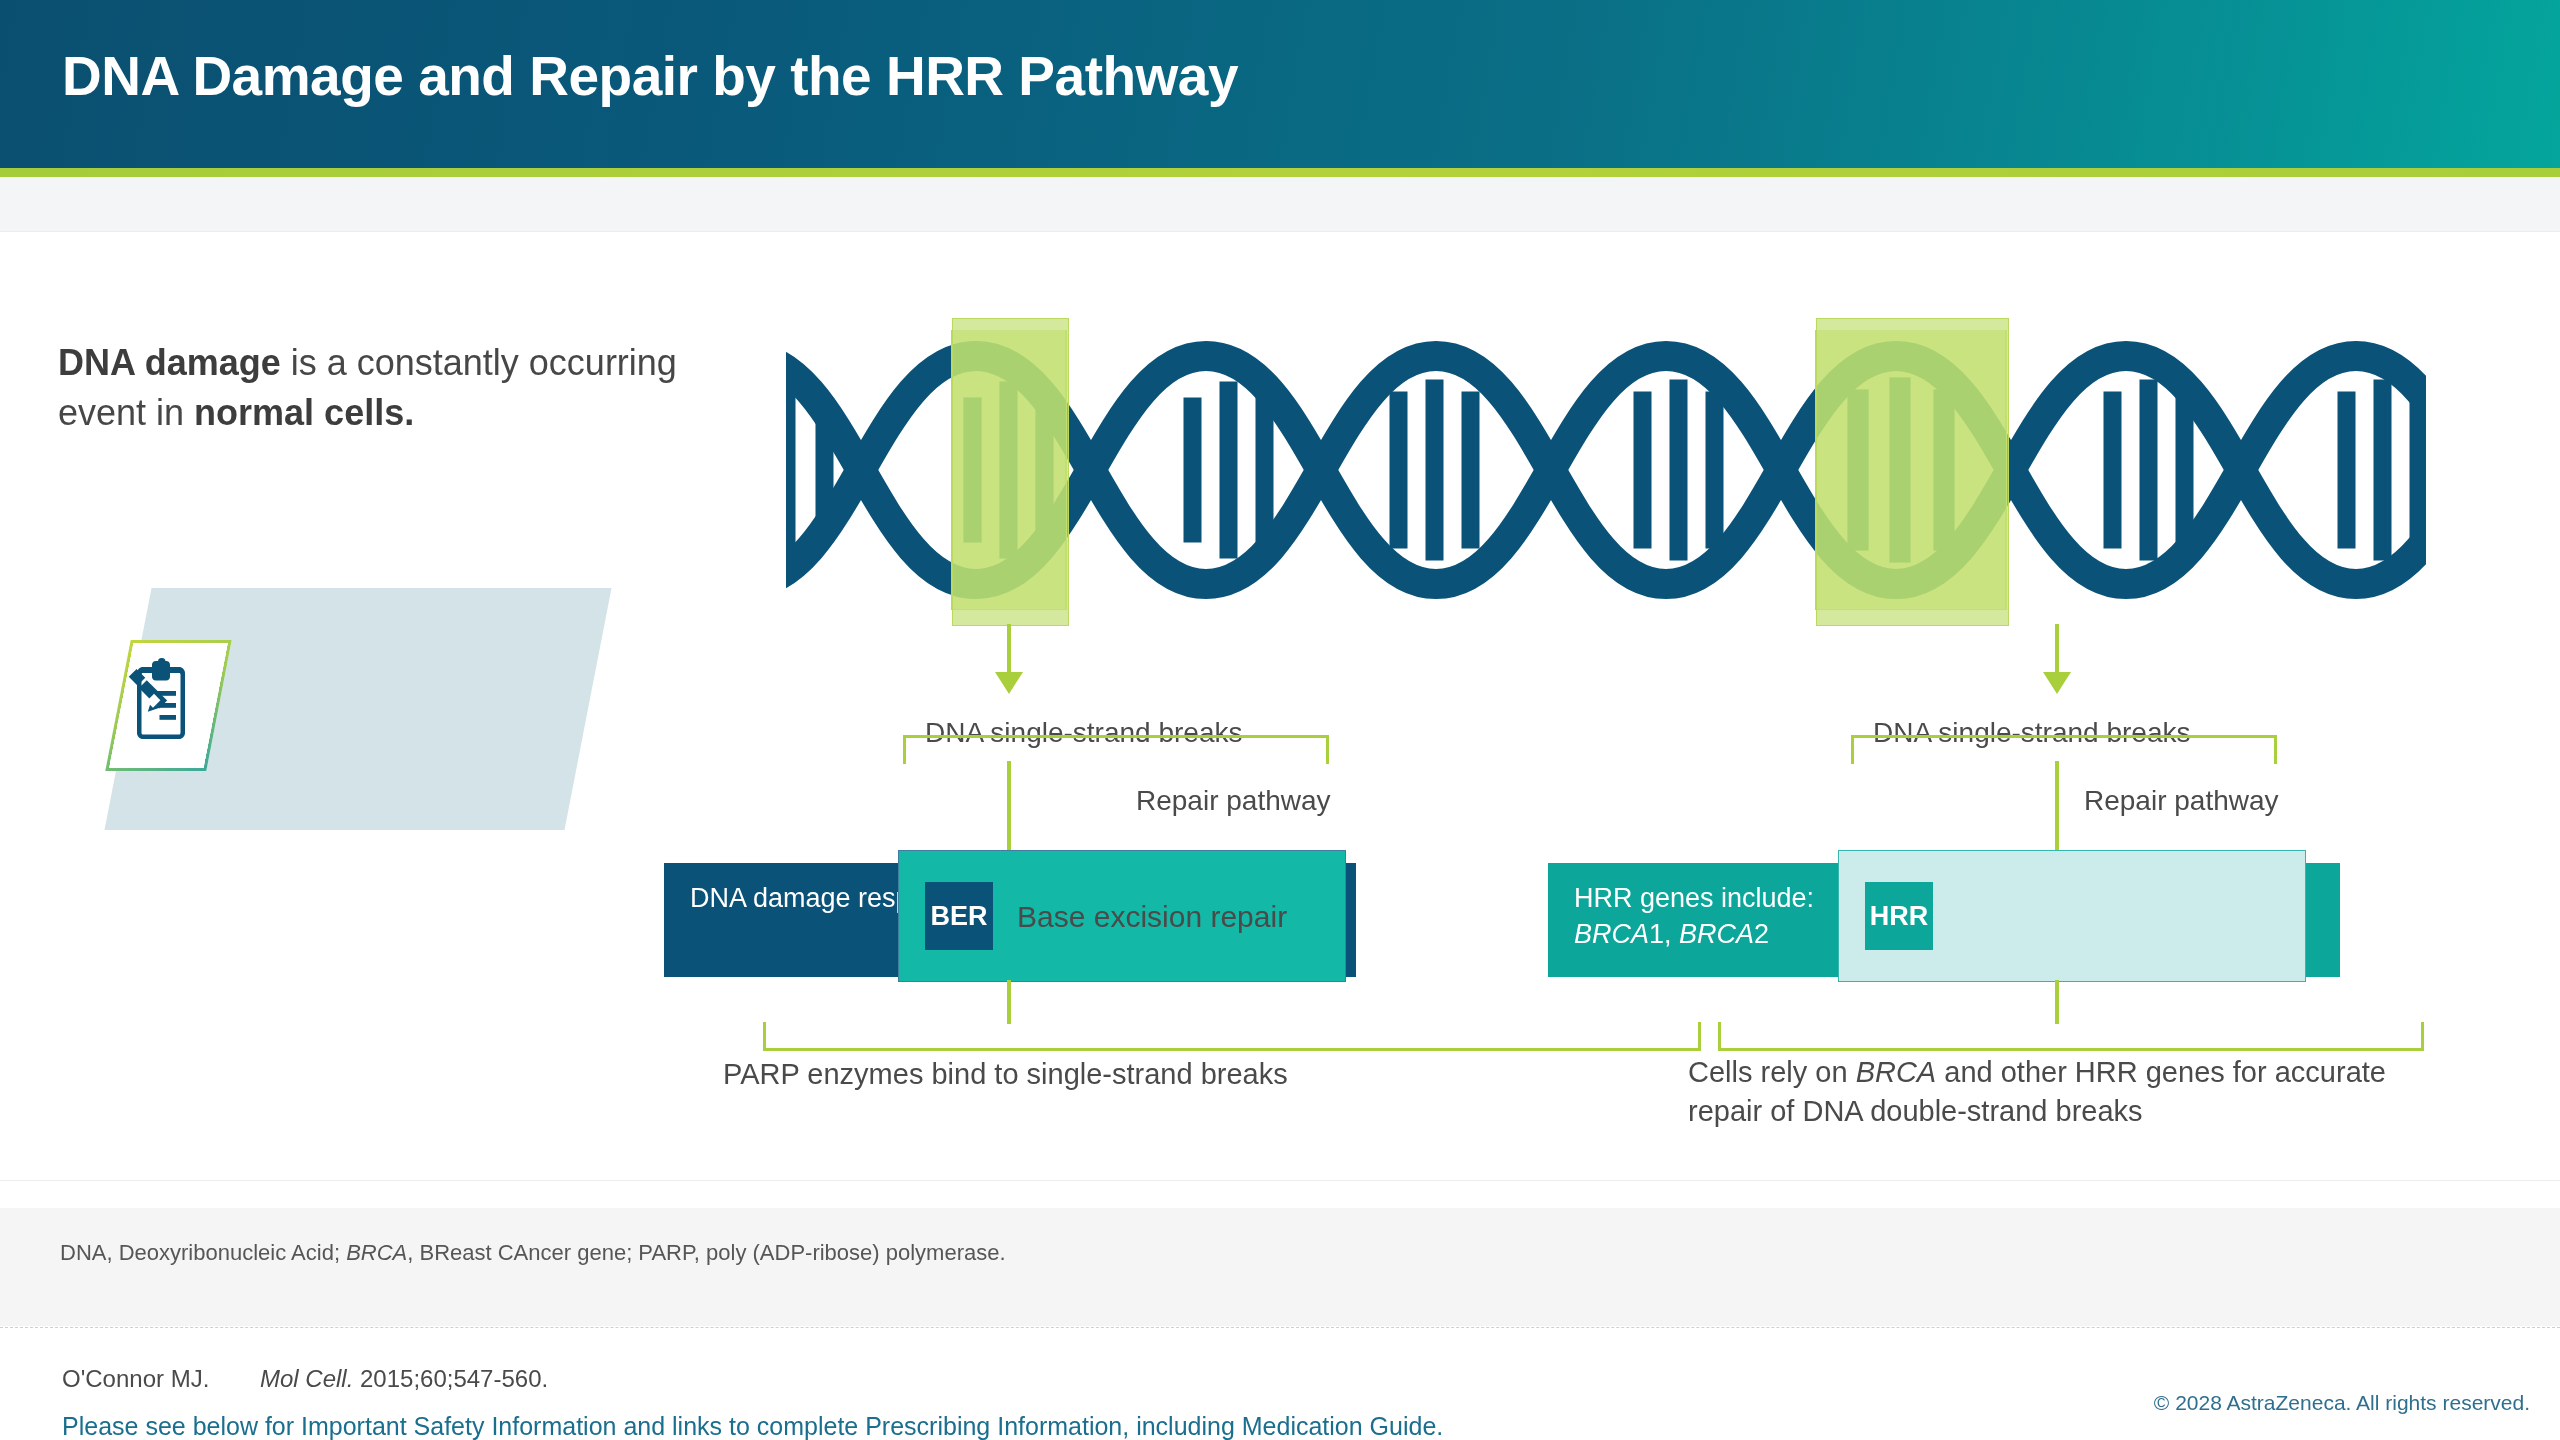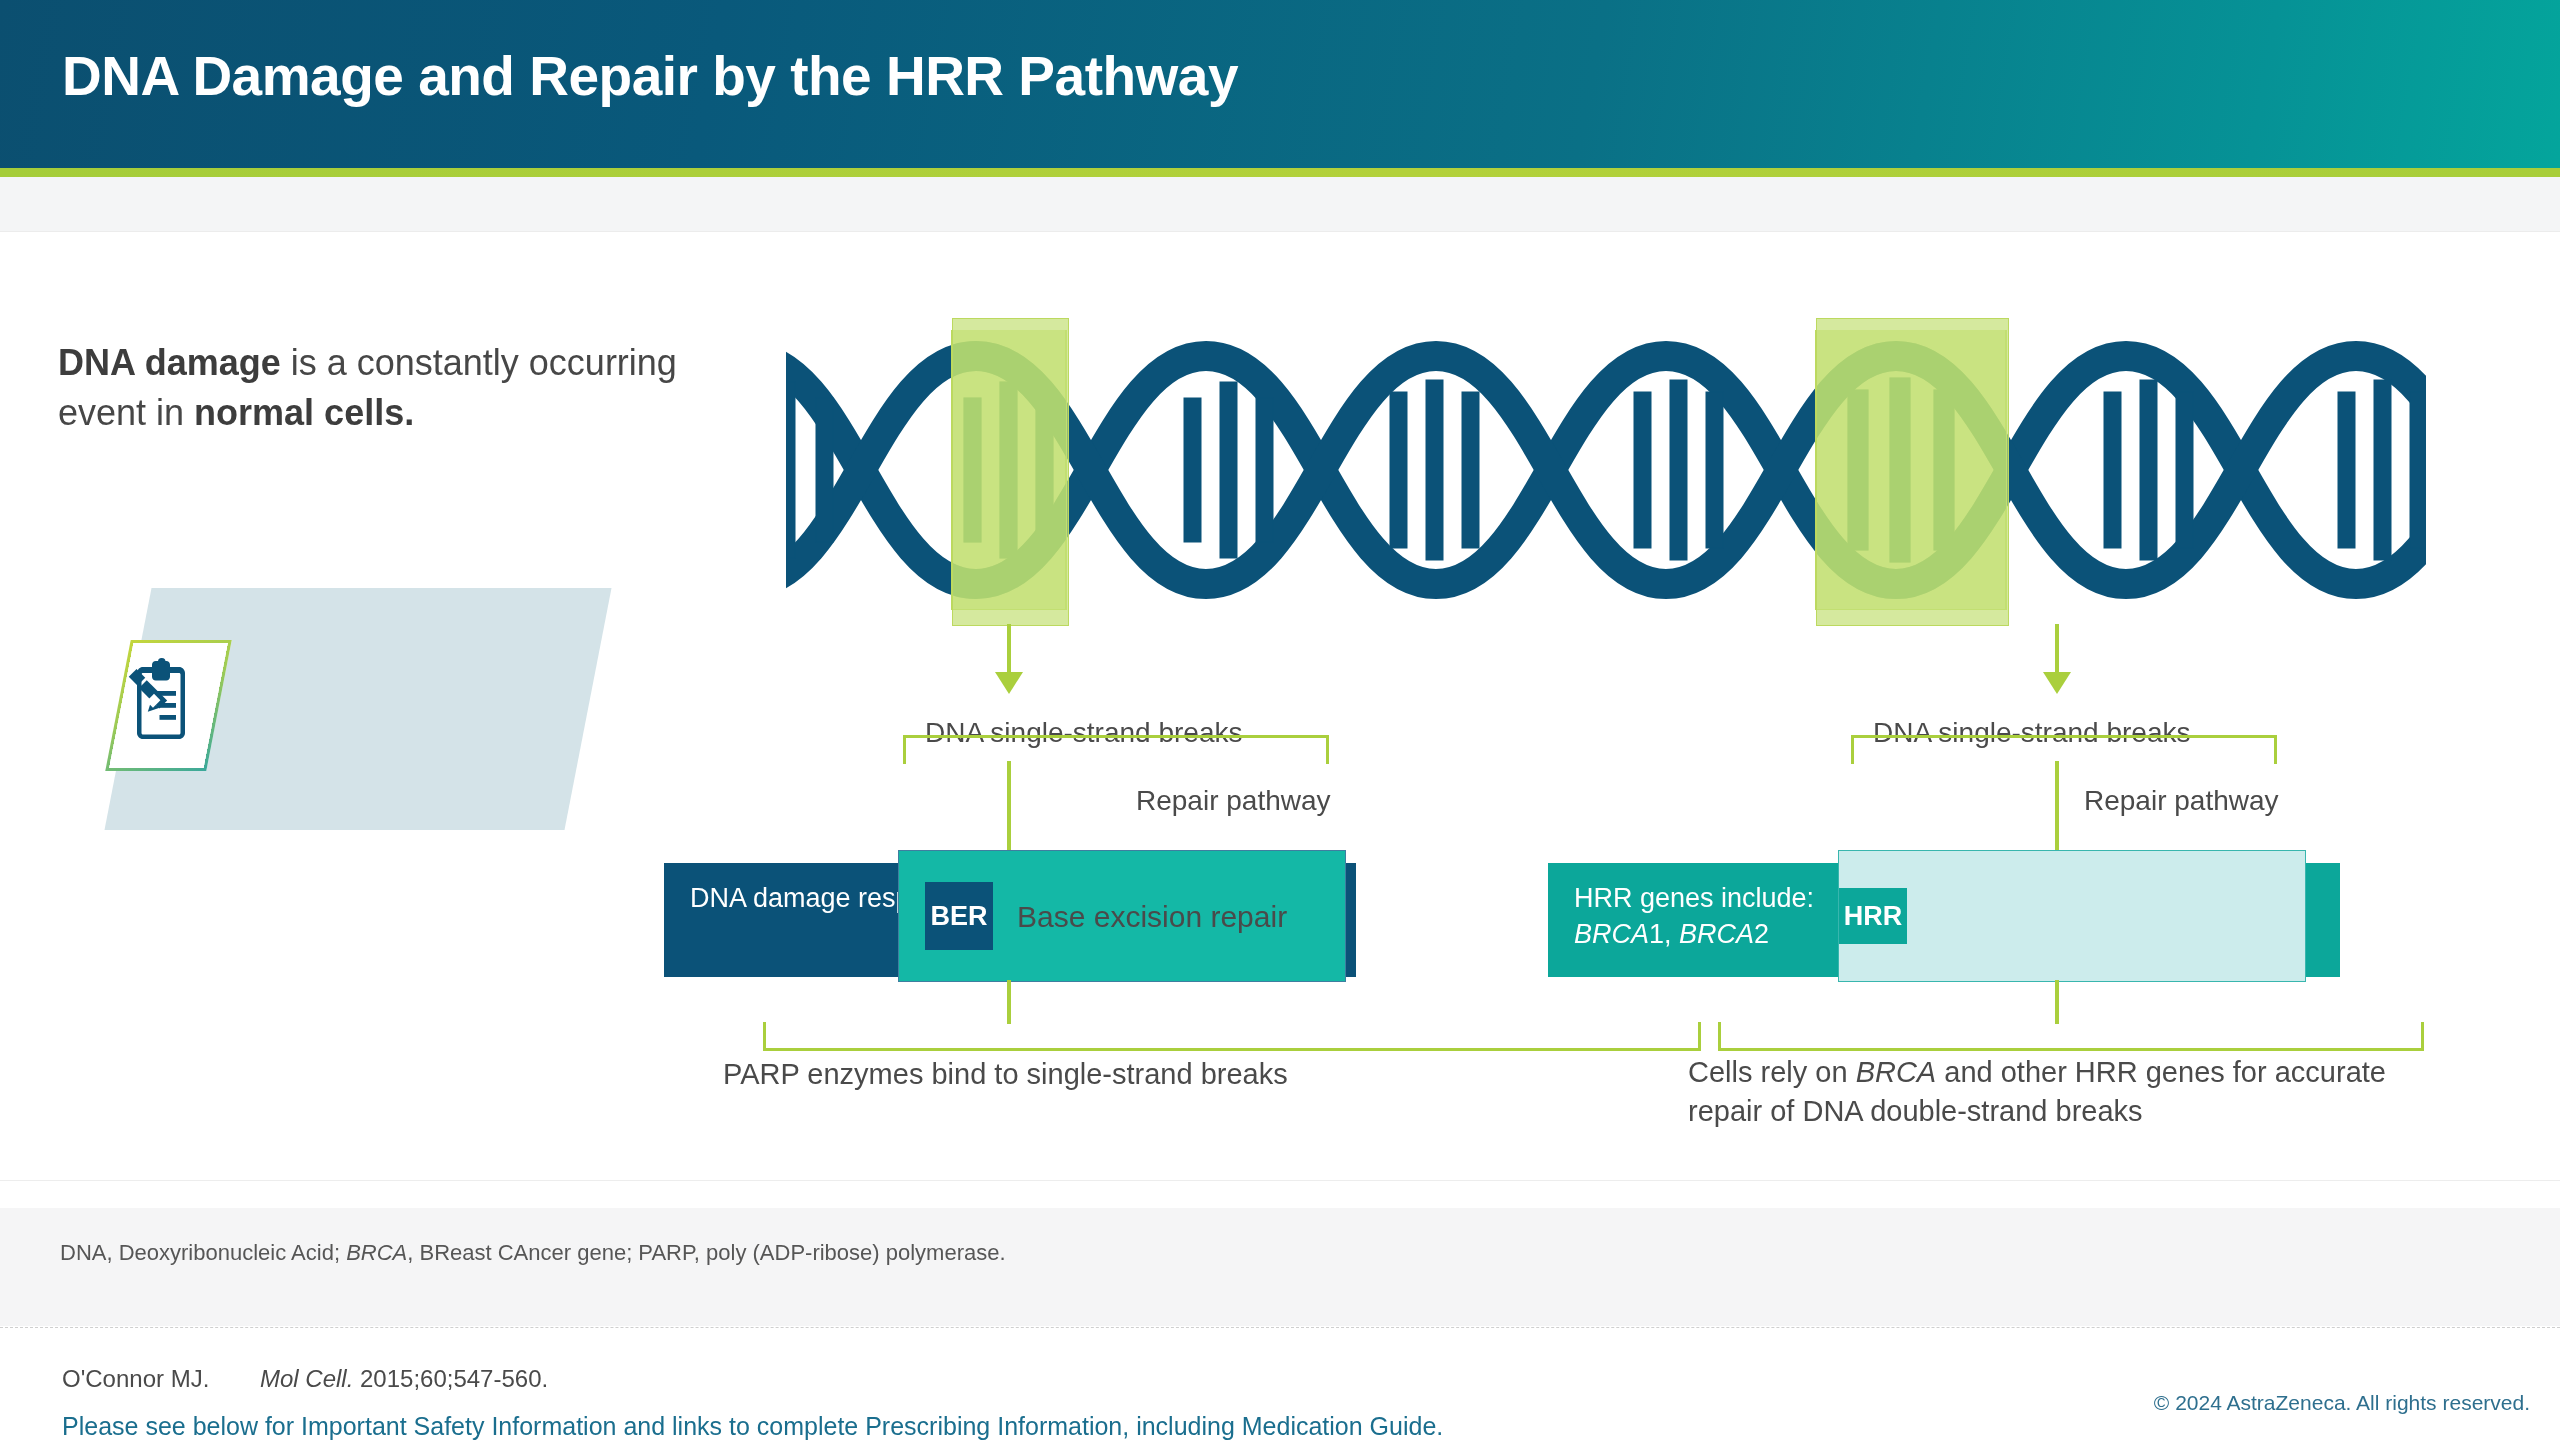--- a/index.html
+++ b/index.html
@@ -275,32 +275,32 @@
 
 <div class="flow-line" style="left:2055px;top:761px;width:4px;height:100px;"></div>
 <div class="step-label" style="left:2084px;top:785px;">Repair pathway</div>
 
 <div class="resp-box resp-teal" style="left:1548px;top:863px;width:740px;height:78px;">
   <div>HRR genes include:</div>
   <div><i>BRCA</i><span>1, </span><i>BRCA</i><span>2</span></div>
 </div>
 
 <div class="repair-box repair-teal" style="left:1838px;top:850px;width:466px;height:130px;">
-  <div class="badge badge-teal" style="width:68px;height:56px;">HRR</div>
+  <div class="badge badge-teal" style="margin-left:26px;width:68px;height:68px;">HRR</div>
 </div>
 
 <div class="flow-line" style="left:2055px;top:980px;width:4px;height:44px;"></div>
 <div class="bracket-bot" style="left:1718px;top:1022px;width:700px;"></div>
 <div class="caption" style="left:1688px;top:1053px;width:760px;">
   <span>Cells rely on </span><i>BRCA</i><span> and other HRR genes for accurate repair of DNA double-strand breaks</span>
 </div>
 
 <div class="divider-thin" style="top:1180px;"></div>
 <div class="abbrev-band"></div>
 <div class="abbrev-text">
   <span>DNA, Deoxyribonucleic Acid; </span><i>BRCA</i><span>, BReast CAncer gene; PARP, poly (ADP-ribose) polymerase.</span>
 </div>
 <div class="dashed-div"></div>
 <div class="ref-text">
   <span>O'Connor MJ. </span><i>Mol Cell.</i><span> 2015;60;547-560.</span>
 </div>
 <div class="isi-link">Please see below for Important Safety Information and links to complete Prescribing Information, including Medication Guide.</div>
-<div class="copyright">© 2024 AstraZeneca. All rights reserved.</div>
+<div class="copyright">© 2028 AstraZeneca. All rights reserved.</div>
 
 </body></html>

